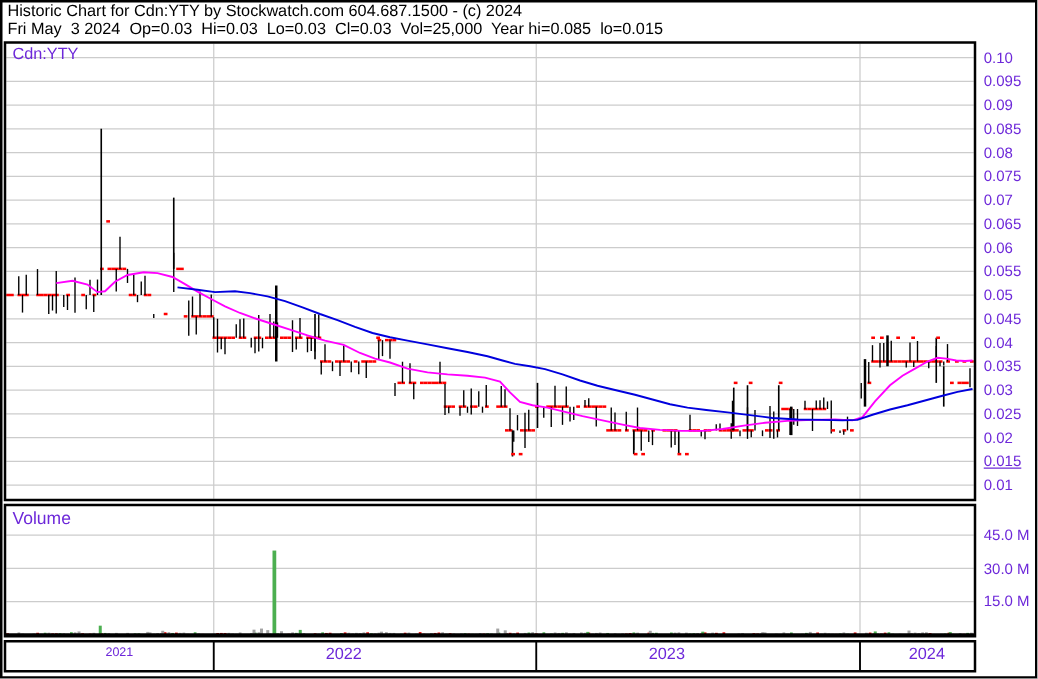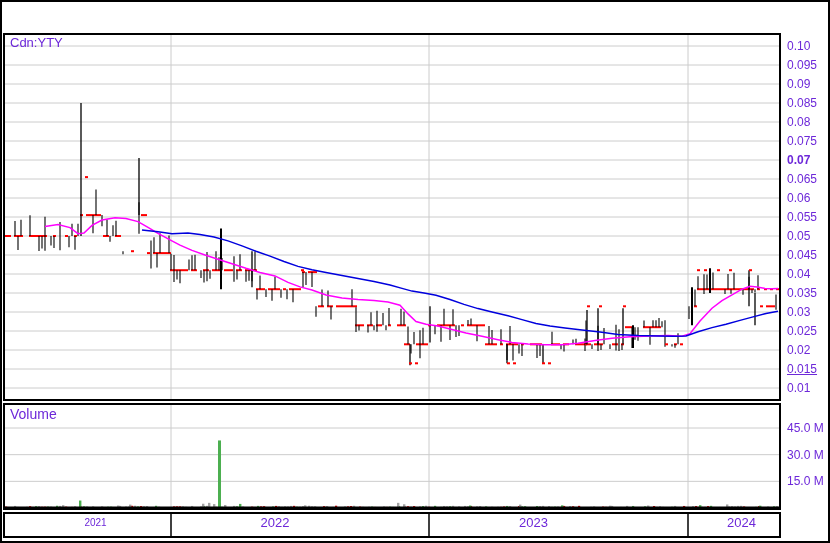--- a/index.html
+++ b/index.html
@@ -6,20 +6,22 @@
   .screen{position:relative;width:830px;height:543px;background:#ffffff;
     font-family:"Liberation Sans",sans-serif;color:#000;overflow:hidden;}
   .lbl{position:absolute;font-size:12px;line-height:14px;color:#6d28d9;white-space:pre;}
   .hdr{position:absolute;left:6px;font-size:13px;line-height:14px;white-space:pre;}
   svg{position:absolute;left:0;top:0;}
 </style>
 </head>
 <body>
 
 <div class="screen">
+  <div class="hdr" style="top:2px">Historic Chart for Cdn:YTY by Stockwatch.com 604.687.1500 - (c) 2024</div>
+  <div class="hdr" style="top:16px">Fri May  3 2024  Op=0.03  Hi=0.03  Lo=0.03  Cl=0.03  Vol=25,000  Year hi=0.085  lo=0.015</div>
 
   <svg id="chart-svg" width="830" height="543" viewBox="0 0 830 543">
       <line x1="5" y1="46" x2="779" y2="46" stroke="#cccccc" stroke-width="1"></line>
       <line x1="5" y1="65" x2="779" y2="65" stroke="#cccccc" stroke-width="1"></line>
       <line x1="5" y1="84" x2="779" y2="84" stroke="#cccccc" stroke-width="1"></line>
       <line x1="5" y1="103" x2="779" y2="103" stroke="#cccccc" stroke-width="1"></line>
       <line x1="5" y1="122" x2="779" y2="122" stroke="#cccccc" stroke-width="1"></line>
       <line x1="5" y1="141" x2="779" y2="141" stroke="#cccccc" stroke-width="1"></line>
       <line x1="5" y1="160" x2="779" y2="160" stroke="#cccccc" stroke-width="1"></line>
       <line x1="5" y1="179" x2="779" y2="179" stroke="#cccccc" stroke-width="1"></line>
@@ -700,21 +702,21 @@
   <div class="lbl" style="left:10px;top:36px;font-size:13px">Cdn:YTY</div>
   <div class="lbl" style="left:10px;top:407px;font-size:14px">Volume</div>
 
   <div id="gen-labels">
       <div class="lbl" style="left: 787px; top: 39px;">0.10</div>
       <div class="lbl" style="left: 787px; top: 58px;">0.095</div>
       <div class="lbl" style="left: 787px; top: 77px;">0.09</div>
       <div class="lbl" style="left: 787px; top: 96px;">0.085</div>
       <div class="lbl" style="left: 787px; top: 115px;">0.08</div>
       <div class="lbl" style="left: 787px; top: 134px;">0.075</div>
-      <div class="lbl" style="left: 787px; top: 153px; font-weight: bold;">0.07</div>
+      <div class="lbl" style="left: 787px; top: 153px;">0.07</div>
       <div class="lbl" style="left: 787px; top: 172px;">0.065</div>
       <div class="lbl" style="left: 787px; top: 191px;">0.06</div>
       <div class="lbl" style="left: 787px; top: 210px;">0.055</div>
       <div class="lbl" style="left: 787px; top: 229px;">0.05</div>
       <div class="lbl" style="left: 787px; top: 248px;">0.045</div>
       <div class="lbl" style="left: 787px; top: 267px;">0.04</div>
       <div class="lbl" style="left: 787px; top: 286px;">0.035</div>
       <div class="lbl" style="left: 787px; top: 305px;">0.03</div>
       <div class="lbl" style="left: 787px; top: 324px;">0.025</div>
       <div class="lbl" style="left: 787px; top: 343px;">0.02</div>

